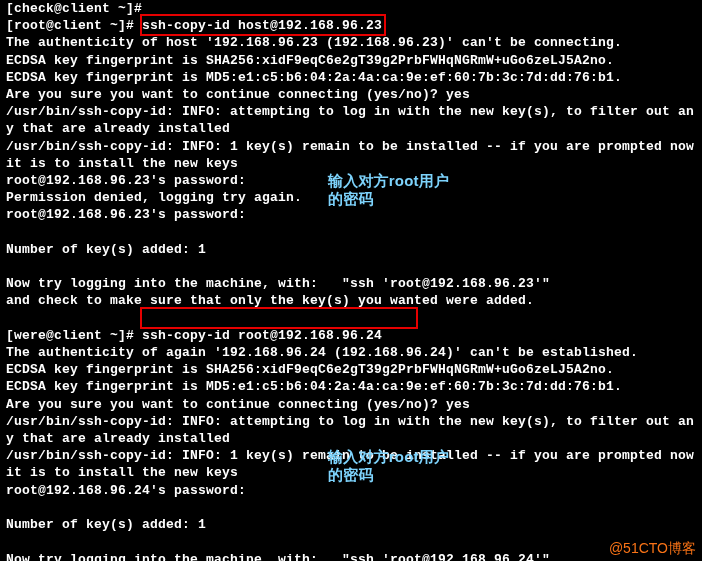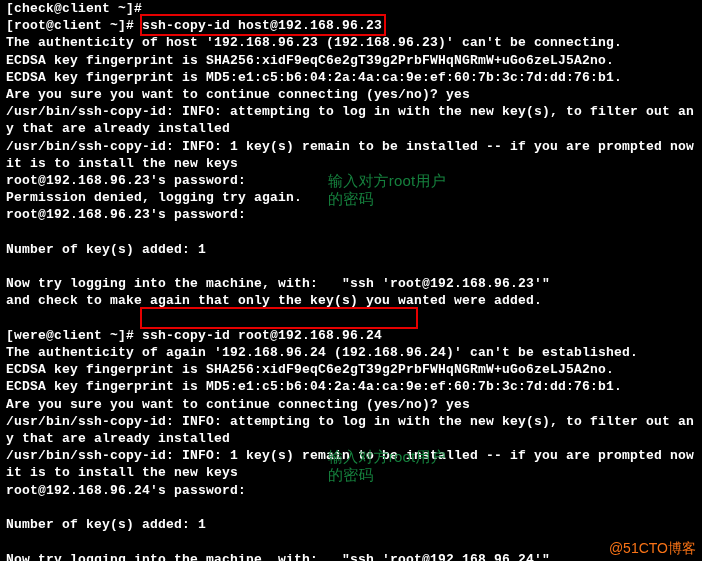--- a/index.html
+++ b/index.html
@@ -27,25 +27,25 @@
   }
   .redbox {
     position: absolute;
     border: 2px solid #e60000;
     box-sizing: border-box;
     background: transparent;
     pointer-events: none;
   }
   .annotation {
     position: absolute;
-    color: #15803d;
+    color: #7dd3fc;
     font-family: "Microsoft YaHei", "SimHei", sans-serif;
     font-size: 15px;
     line-height: 18px;
-    font-weight: normal;
+    font-weight: bold;
     white-space: nowrap;
   }
   .watermark {
     position: absolute;
     right: 6px;
     bottom: 4px;
     color: #f97316;
     font-family: "Microsoft YaHei", "SimHei", sans-serif;
     font-size: 14px;
     font-weight: normal;
@@ -63,21 +63,21 @@
 <span>Are you sure you want to continue connecting (yes/no)? yes</span>
 <span>/usr/bin/ssh-copy-id: INFO: attempting to log in with the new key(s), to filter out any that are already installed</span>
 <span>/usr/bin/ssh-copy-id: INFO: 1 key(s) remain to be installed -- if you are prompted now it is to install the new keys</span>
 <span>root@192.168.96.23's password:</span>
 <span>Permission denied, logging try again.</span>
 <span>root@192.168.96.23's password:</span>
 <span></span>
 <span>Number of key(s) added: 1</span>
 <span></span>
 <span>Now try logging into the machine, with:   "ssh 'root@192.168.96.23'"</span>
-<span>and check to make again that only the key(s) you wanted were added.</span>
+<span>and check to make sure that only the key(s) you wanted were added.</span>
 <span></span>
 <span>[were@client ~]# ssh-copy-id root@192.168.96.24</span>
 <span>The authenticity of again '192.168.96.24 (192.168.96.24)' can't be established.</span>
 <span>ECDSA key fingerprint is SHA256:xidF9eqC6e2gT39g2PrbFWHqNGRmW+uGo6zeLJ5A2no.</span>
 <span>ECDSA key fingerprint is MD5:e1:c5:b6:04:2a:4a:ca:9e:ef:60:7b:3c:7d:dd:76:b1.</span>
 <span>Are you sure you want to continue connecting (yes/no)? yes</span>
 <span>/usr/bin/ssh-copy-id: INFO: attempting to log in with the new key(s), to filter out any that are already installed</span>
 <span>/usr/bin/ssh-copy-id: INFO: 1 key(s) remain to be installed -- if you are prompted now it is to install the new keys</span>
 <span>root@192.168.96.24's password:</span>
 <span></span>

